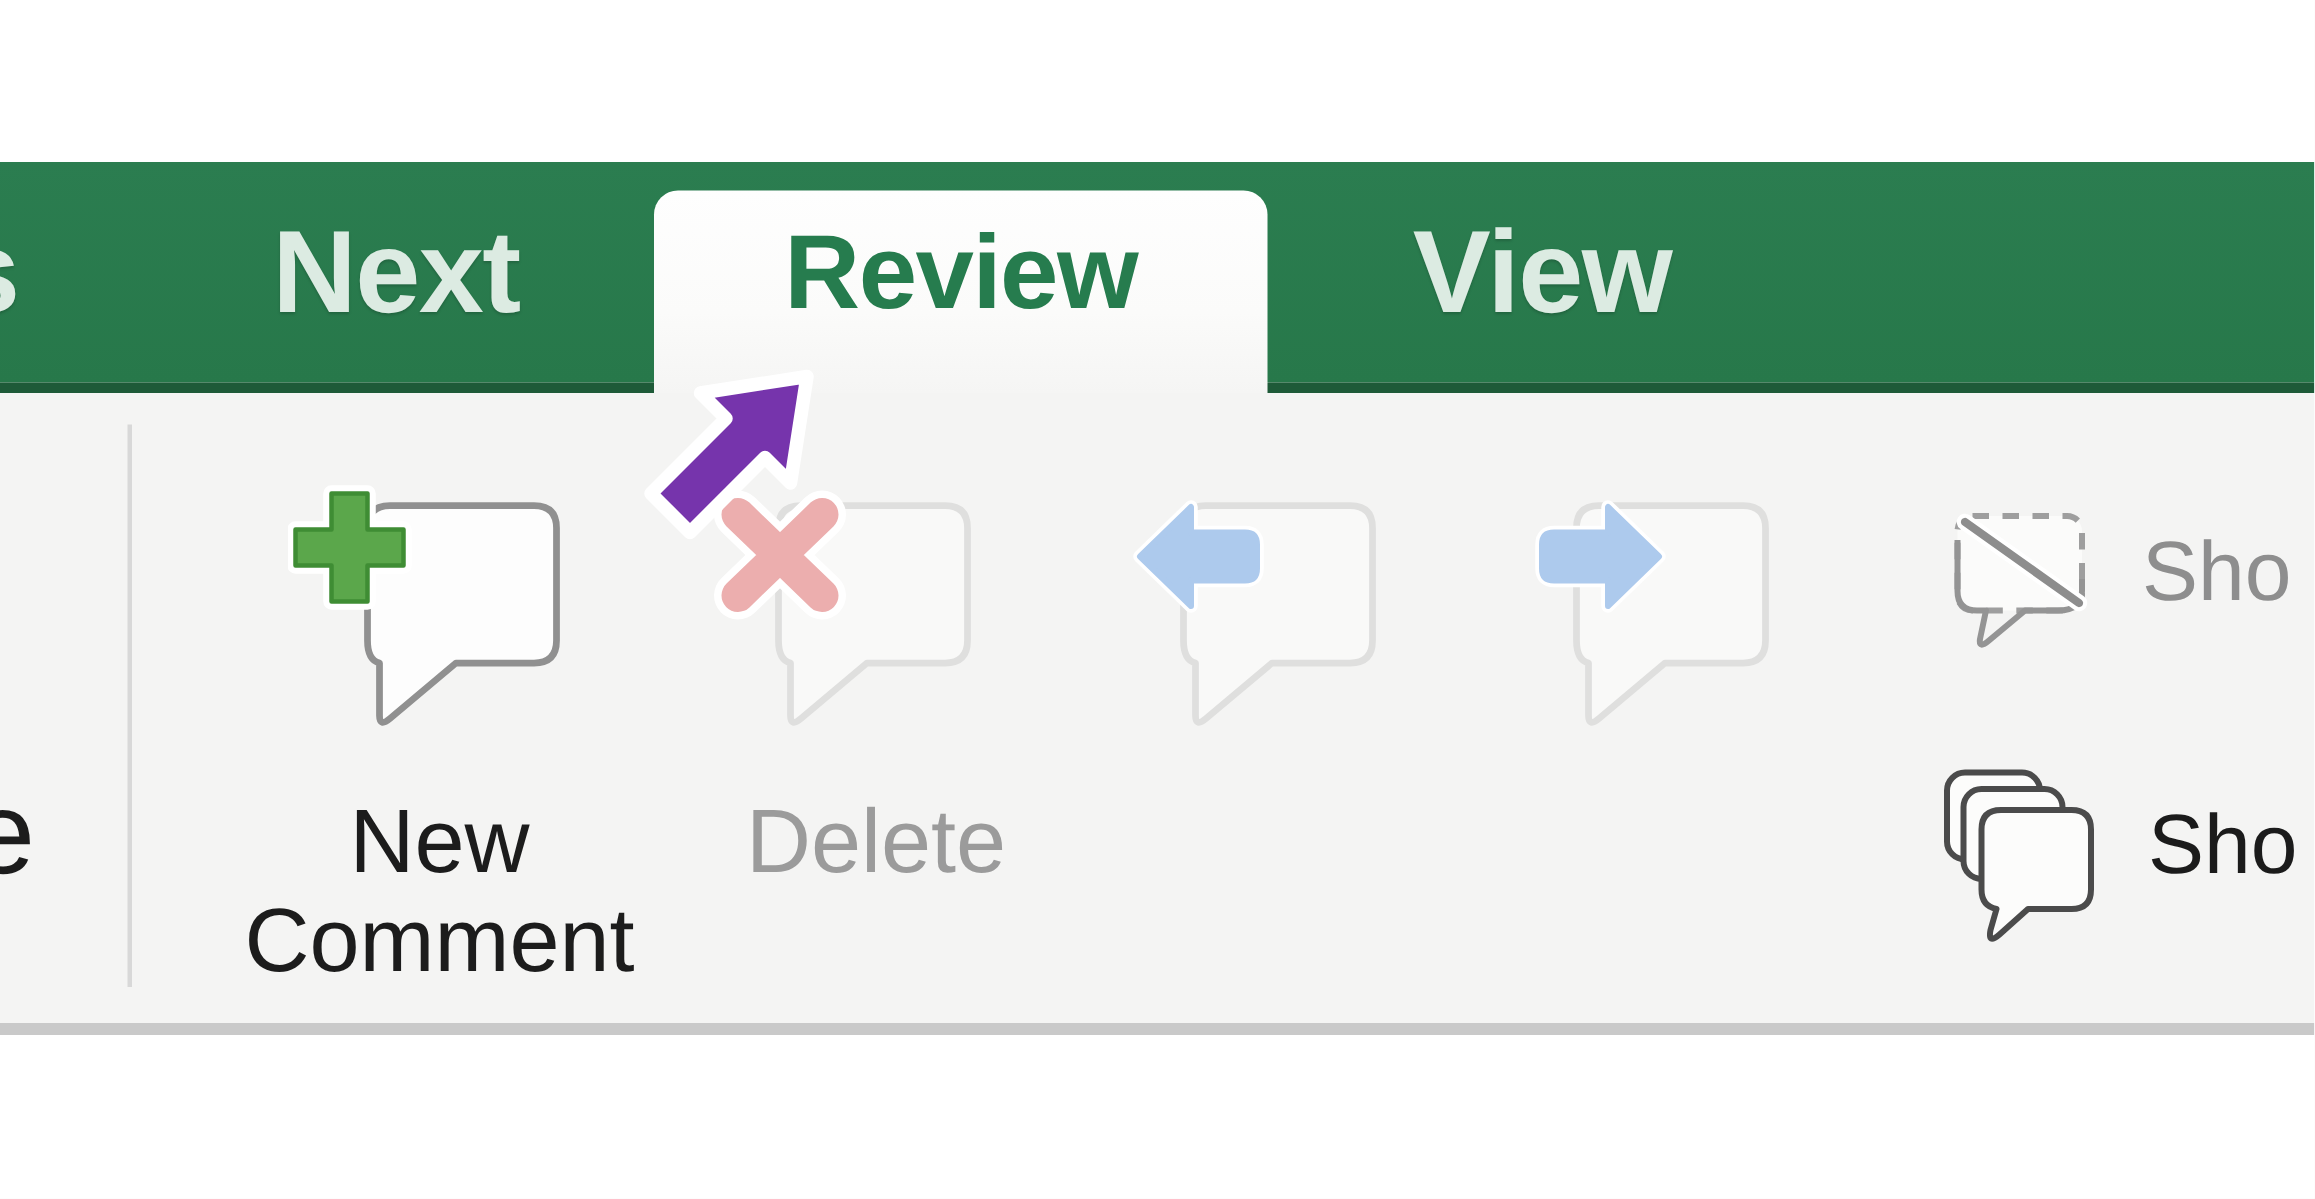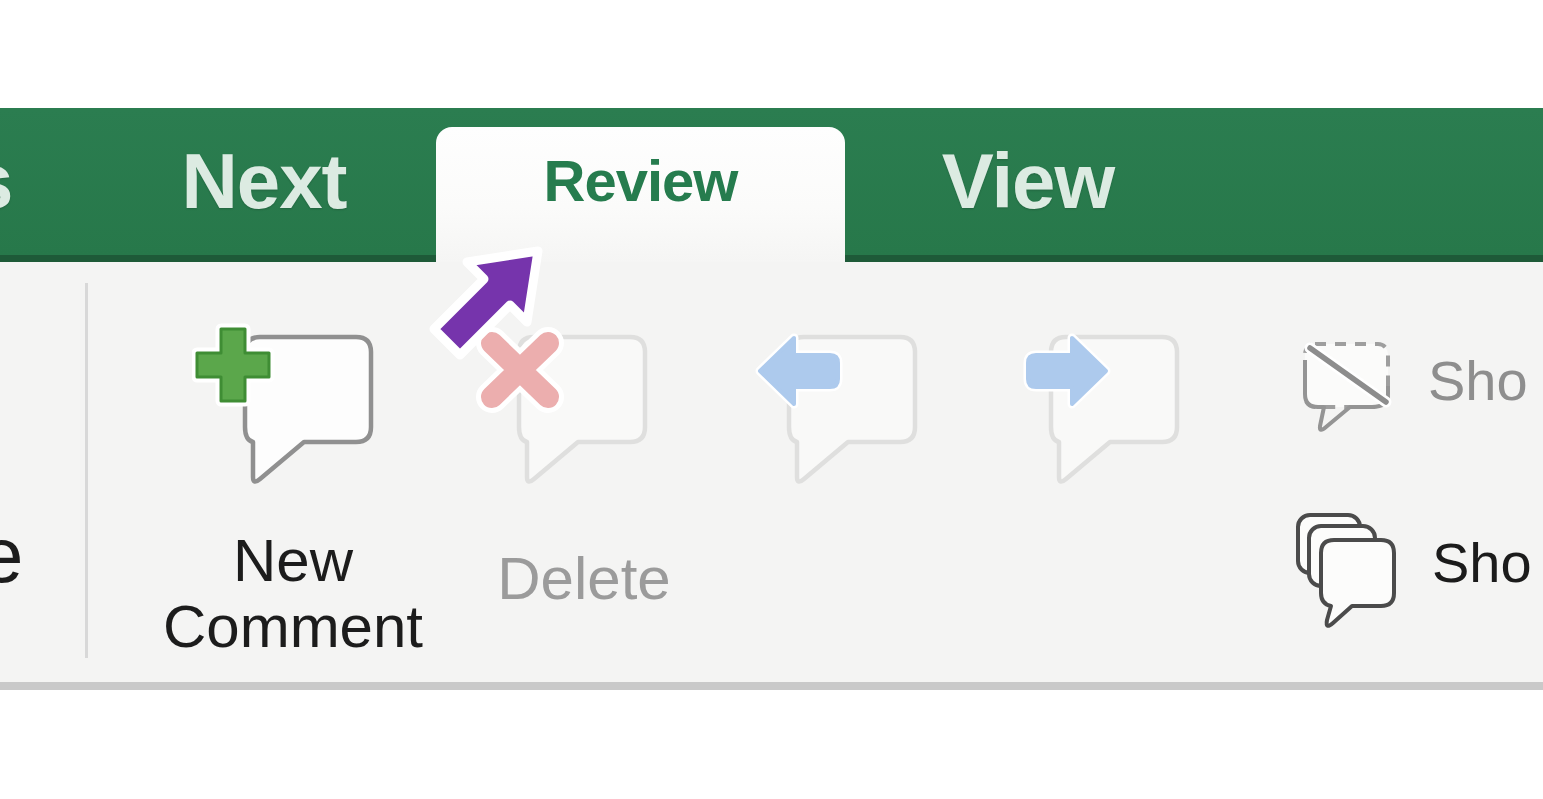--- a/index.html
+++ b/index.html
@@ -23,21 +23,21 @@
   .tab-partial{left:-30px;}
   .tab-data{left:264px;}
   .tab-view{left:1028px;}
   .tab-selected{
     position:absolute;left:436px;top:127px;width:409px;height:135px;
     background:linear-gradient(#fefefe 0%,#fbfbfa 60%,#f5f5f4 100%);
     border-radius:16px 16px 0 0;z-index:2;
   }
   .tab-selected .tab-label{
     position:absolute;left:50%;top:11px;transform:translateX(-50%);
-    line-height:86px;font-size:58px;font-weight:bold;letter-spacing:-1px;
+    line-height:86px;font-size:70px;font-weight:bold;letter-spacing:-1px;
     color:#267c4e;white-space:nowrap;text-shadow:none;
   }
   
   .toolbar{
     position:absolute;left:0;top:255px;width:1543px;height:427px;
     background:#f4f4f3;z-index:0;
   }
   .toolbar-bottom-line{
     position:absolute;left:0;top:682px;width:1543px;height:8px;background:#c9c9c9;z-index:1;
   }
@@ -47,21 +47,21 @@
   .edge-label{
     position:absolute;left:-20px;top:514px;font-size:78px;line-height:82px;color:#1c1c1c;z-index:1;
   }
   
   .ribbon-btn{position:absolute;z-index:2;cursor:default;}
   .ribbon-btn .icon{position:absolute;}
   .btn-label{
     position:absolute;left:0;top:228px;width:100%;
     text-align:center;font-size:60px;line-height:66px;color:#1c1c1c;white-space:normal;
   }
-  .btn-label.disabled{color:#9b9b9b;margin-top:18px;}
+  .btn-label.disabled{color:#9b9b9b;}
   .wide-label{
     position:absolute;font-size:56px;line-height:66px;white-space:nowrap;
   }
   .wide-label.disabled{color:#8e8e8e;}
   .wide-label.enabled{color:#1b1b1b;}
   .btn-new-comment{left:140px;top:300px;width:306px;height:380px;}
   .btn-delete{left:444px;top:300px;width:280px;height:380px;}
   .btn-previous{left:720px;top:300px;width:260px;height:380px;}
   .btn-next{left:985px;top:300px;width:260px;height:380px;}
   .btn-showhide{left:1290px;top:332px;width:253px;height:120px;}

